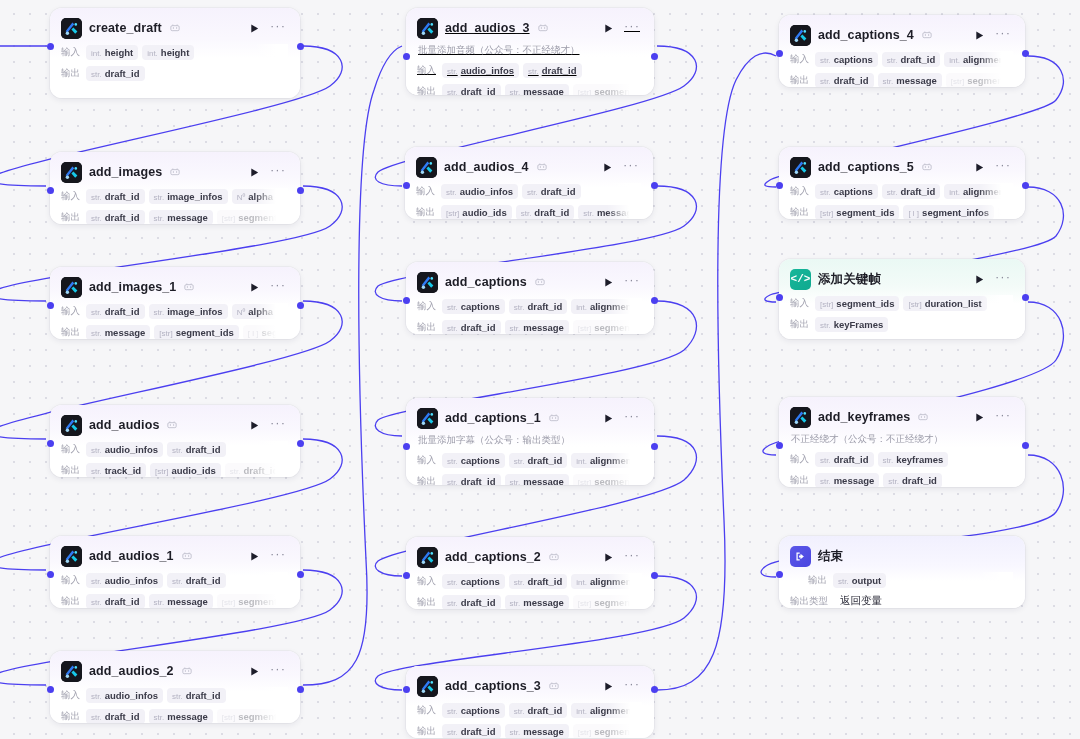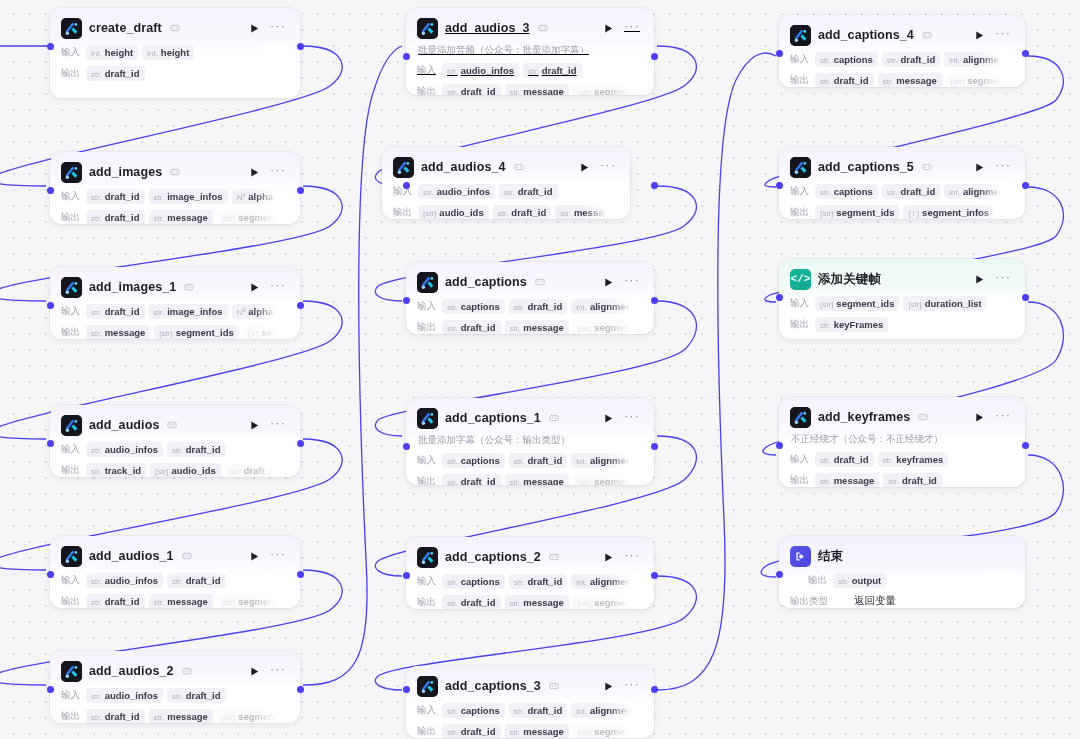--- a/index.html
+++ b/index.html
@@ -153,21 +153,21 @@
     pointer-events: none;
   }
   .port {
     position: absolute;
     width: 7px; height: 7px;
     border-radius: 50%;
     background: #4b3ff0;
     z-index: 3;
   }
   .ntype-row {
-    display: flex; align-items: center; gap: 24px; margin-top: 6px;
+    display: flex; align-items: center; gap: 10px; margin-top: 6px;
   }
   .ntype-val { font-size: 10.5px; color: #2b2b38; font-weight: normal; }
 </style>
 </head>
 <body>
 
 <div id="canvas">
   <svg id="edge-layer" viewBox="0 0 1080 739">
       <path d="M -8 46 C 18 46, 26 46, 47 46" fill="none" stroke="#4b3ff0" stroke-width="1.3"></path>
       <path d="M 303 46 C 345 46, 352 70, 330 86 C 300 108, 20 160, -6 176 C -16 182, -6 186, 46 186" fill="none" stroke="#4b3ff0" stroke-width="1.3"></path>
@@ -572,21 +572,21 @@
               <circle cx="7.9" cy="6" r="0.8" fill="#bcbcc9"></circle>
             </svg></span>
           <span class="nhead-spacer"></span>
           <span class="play-btn">
             <svg width="11" height="11" viewBox="0 0 12 12">
               <path d="M2.5 1.6 L10 6 L2.5 10.4 Z" fill="#1d1d2a"></path>
             </svg>
           </span>
           <span class="dots-btn">···</span>
         </div>
-        <div class="ndesc">批量添加音频（公众号：批量添加字幕）</div>
+        <div class="ndesc">批量添加音频（公众号：不正经绕才）</div>
         <div class="nrow">
           <span class="rlabel">输入</span>
           <span class="chip">
             <span class="ty">str.</span>
             <span class="nm">audio_infos</span>
           </span>
           <span class="chip">
             <span class="ty">str.</span>
             <span class="nm">draft_id</span>
           </span>
@@ -605,21 +605,21 @@
           <span class="chip faded">
             <span class="ty">[str]</span>
             <span class="nm">segment_ids</span>
           </span>
           <div class="fade-mask"></div>
         </div>
       </div>
     </div>
     <div class="port" style="left: 402.5px; top: 52.5px;"></div>
     <div class="port" style="left: 650.5px; top: 52.5px;"></div>
-    <div class="node" style="left: 382px; top: 147px; width: 248px; height: 72px;">
+    <div class="node" style="left: 405px; top: 147px; width: 248px; height: 72px;">
       <div class="node-inner">
         <div class="node-head">
           <span class="nicon jy">
             <svg width="21" height="21" viewBox="0 0 21 21">
               <rect width="21" height="21" rx="5" fill="#15161d"></rect>
               <path d="M4.6 13.2 L11.4 4.6 L13.2 6.2 L6.6 14.6 Z" fill="#2f7bf6"></path>
               <path d="M12.4 9.4 L16.4 13.6 L14.2 15.8 L10.4 11.6 Z" fill="#17c8e8"></path>
               <circle cx="6.4" cy="15.3" r="1.7" fill="#9fd8f7"></circle>
               <circle cx="14.8" cy="6.4" r="1.3" fill="#4de0ff"></circle>
             </svg>

